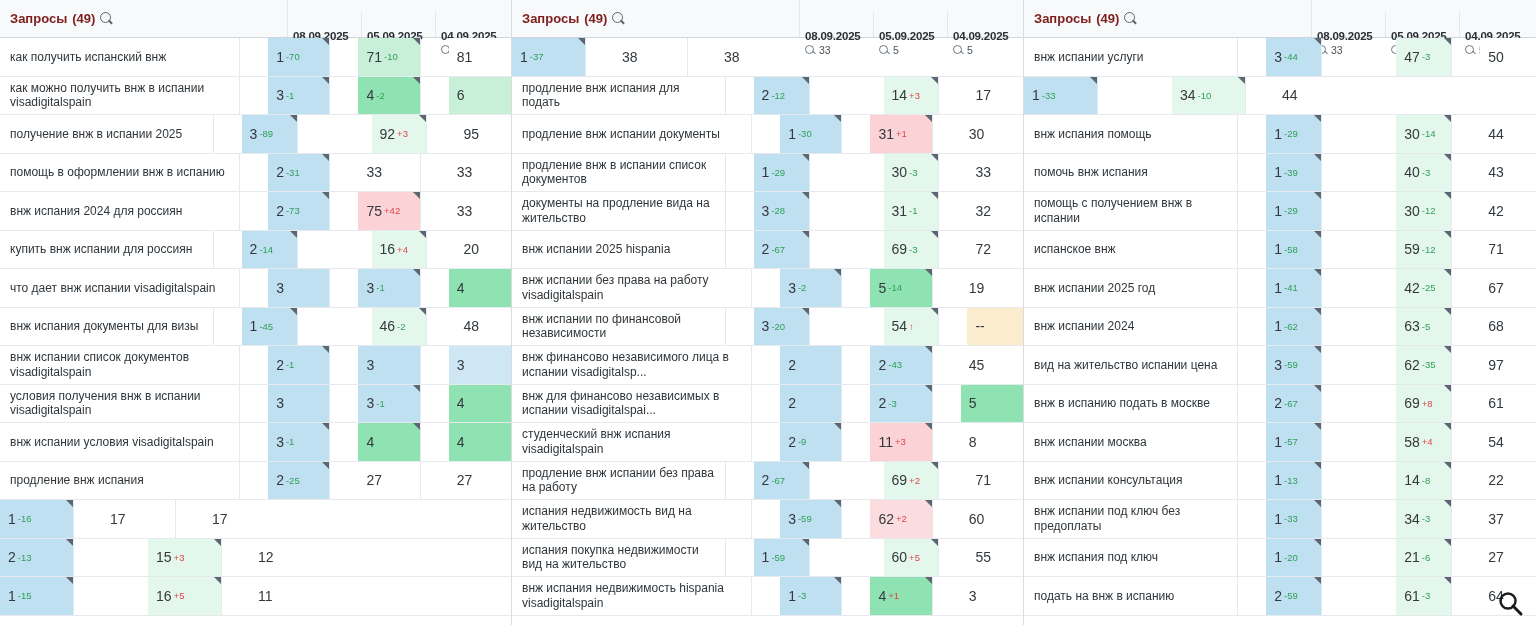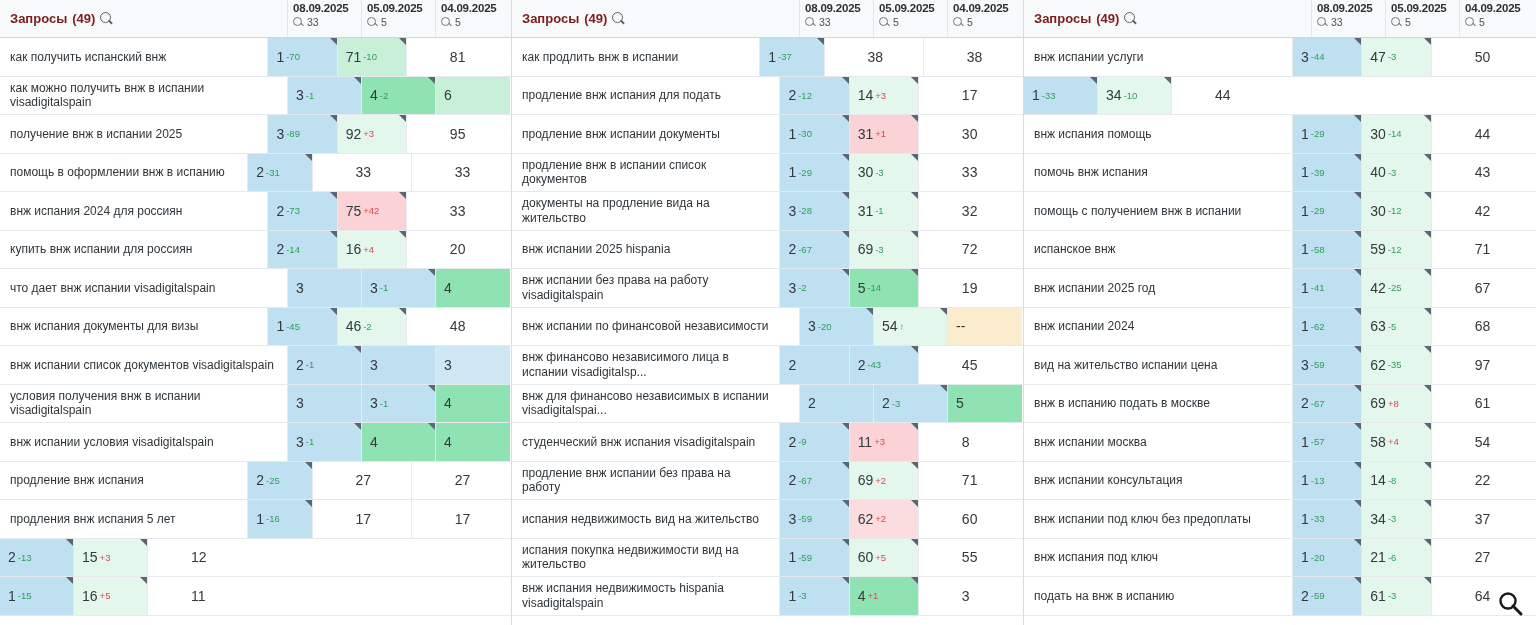--- a/index.html
+++ b/index.html
@@ -41,25 +41,26 @@
     font-weight: bold;
     color: #7f1d1d;
     border-right: 1px solid #e2e7eb;
     gap: 5px;
   }
   .hdr .qcell .cnt { font-weight: bold; }
   .hdr .dcell {
     width: 74px;
     border-right: 1px solid #e2e7eb;
     position: relative;
-    padding: 2px 5px 0 5px;
+    padding: 18px 5px 0 5px;
     font-size: 11.5px;
     color: #2b3135;
     text-align: left;
     line-height: 1.15;
+    margin-top: 12px;
   }
   .hdr .dcell:last-child { border-right: none; }
   .hdr .dcell .date { display: block; font-weight: bold; letter-spacing: -0.2px; font-size: 11.5px; }
   .hdr .dcell .sub {
     display: flex; align-items: center; gap: 3px;
     margin-top: 1px; font-size: 10.5px; color: #4a5258;
   }
   .search-glyph {
     display: inline-block; width: 11px; height: 11px;
     position: relative;
@@ -83,20 +84,21 @@
     content: ""; position: absolute; left: 8px; top: 9px;
     width: 5px; height: 1.6px; background: #5c666e; transform: rotate(45deg);
   }
 
   .rows { flex: 1; display: flex; flex-direction: column; }
   .row {
     display: flex;
     height: 38.5px;
     border-bottom: 1px solid #e6eaee;
     align-items: stretch;
+    gap: 28px;
   }
   .row .kw {
     width: 288px;
     display: flex;
     align-items: center;
     padding: 0 10px;
     font-size: 12px;
     color: #2f363b;
     line-height: 1.2;
     border-right: 1px solid #e6eaee;
@@ -127,25 +129,25 @@
     top: 0; right: 0;
     width: 0; height: 0;
     border-style: solid;
     border-width: 0 7px 7px 0;
     border-color: transparent #5b6670 transparent transparent;
   }
   .c-blue   { background: #bfe0f0; }
   .c-blue2  { background: #cfe7f4; }
   .c-green  { background: #8fe3b2; }
   .c-green2 { background: #c8f0d8; }
-  .c-green3 { background: #e4f7ec; }
+  .c-green3 { background: #e4f7ec; margin-left: 46px; }
   .c-red    { background: #fbd3d6; }
   .c-red2   { background: #fbdde0; }
   .c-yellow { background: #fbeccd; }
-  .c-none   { background: #ffffff; margin-left: 35px; }
+  .c-none   { background: #ffffff; }
 
   .cursor {
     position: absolute;
     right: 12px;
     bottom: 8px;
     width: 26px; height: 26px;
     pointer-events: none;
   }
 </style>
 </head>
@@ -357,21 +359,20 @@
             <span class="corner"></span>
           </div>
           <div class="cell c-none">
             <span class="val">27</span>
           </div>
           <div class="cell c-none">
             <span class="val">27</span>
           </div>
         </div>
         <div class="row">
-          <div class="kw">продления внж испания 5 лет</div>
           <div class="cell c-blue">
             <span class="val">1</span>
             <sup class="delta down">-16</sup>
             <span class="corner"></span>
           </div>
           <div class="cell c-none">
             <span class="val">17</span>
           </div>
           <div class="cell c-none">
             <span class="val">17</span>
@@ -433,21 +434,20 @@
         <div class="dcell">
           <span class="date">04.09.2025</span>
           <span class="sub">
             <span class="search-glyph"></span>
             <span>5</span>
           </span>
         </div>
       </div>
       <div class="rows">
         <div class="row">
-          <div class="kw">как продлить внж в испании</div>
           <div class="cell c-blue">
             <span class="val">1</span>
             <sup class="delta down">-37</sup>
             <span class="corner"></span>
           </div>
           <div class="cell c-none">
             <span class="val">38</span>
           </div>
           <div class="cell c-none">
             <span class="val">38</span>

